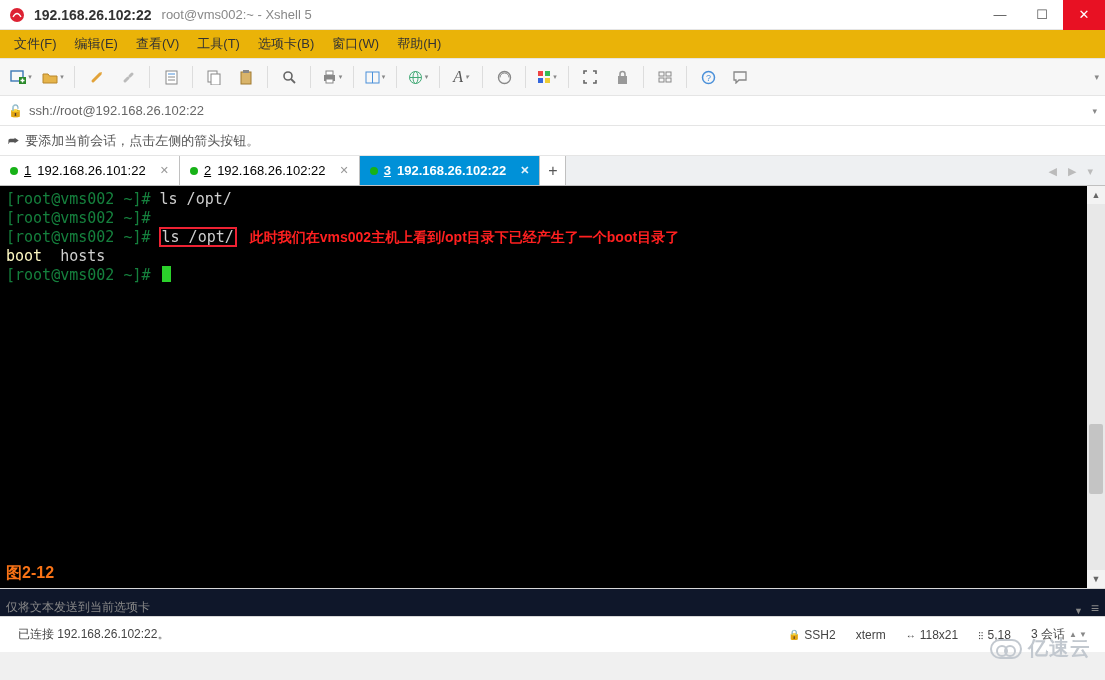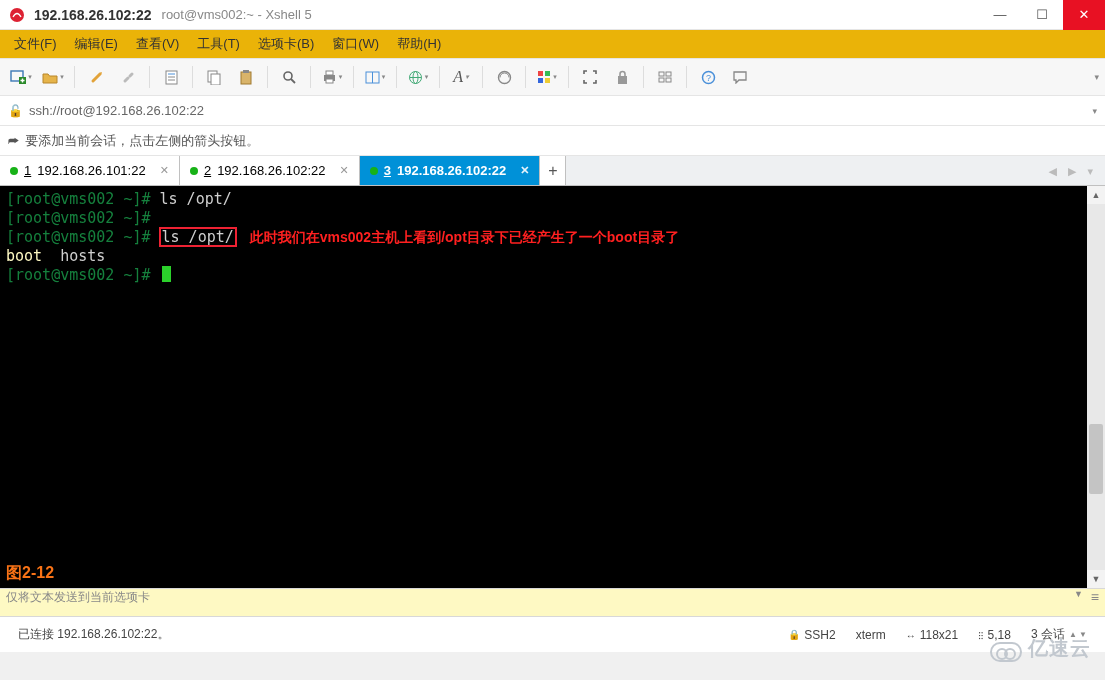--- a/index.html
+++ b/index.html
@@ -46,30 +46,30 @@
   .annotation { color: #ff2020; font-weight: bold; margin-left: 14px; font-family: "Microsoft YaHei", sans-serif; font-size:14px;margin-top:48px;}
   .boot { color: #fef9c3; }
   .hosts { color: #cfcfcf; }
   .cursor { display:inline-block; width:9px; height:16px; background:#2bd12b; vertical-align:-2px; margin-left:2px;}
   .fig-label { position: absolute; bottom: 6px; left: 6px; color: #f97316; font-weight: bold; font-family: "Microsoft YaHei", sans-serif; font-size:16px;}
   .term-scroll { width:18px; background:#e8e8e8; display:flex; flex-direction:column;}
   .scroll-btn { height:18px; display:flex;align-items:center;justify-content:center; font-size:9px; color:#666; background:#f3f3f3;}
   .scroll-track { flex:1; background:#e8e8e8; position:relative;}
   .scroll-thumb { position:absolute; left:2px; right:2px; top:60%; height:70px; background:#c4c4c4; border-radius:2px;}
 
-  .send-bar { height: 28px; background: #fef9c3; border-top: 1px solid #d8d8d8; display: flex; align-items: flex-start; padding: 0 6px; color: #888; font-size: 12px; }
+  .send-bar { height: 28px; background: #0f172a; border-top: 1px solid #d8d8d8; display: flex; align-items: flex-end; padding: 0 6px; color: #888; font-size: 12px; }
   .send-bar .drop { margin-left:auto; font-size:9px;}
   .send-bar .more { margin-left:8px; font-size:14px; color:#888;}
 
   .status-bar { height: 36px; background: #fff; border-top: 1px solid #d8d8d8; display: flex; align-items: center; padding: 0 8px; font-size: 12px; color: #444; }
   .status-bar .spacer { flex:1; }
   .status-item { padding: 0 10px; display:flex; align-items:center; gap:4px;}
   .s-icon { font-size:10px; }
 
-  .watermark { position:absolute; right:14px; bottom:18px; display:flex; align-items:flex-end; gap:6px; color:#c2c8cf; font-size:20px; font-weight:bold; letter-spacing:1px;}
+  .watermark { position:absolute; right:14px; bottom:18px; display:flex; align-items:center; gap:6px; color:#c2c8cf; font-size:20px; font-weight:bold; letter-spacing:1px;}
   .wm-icon { width:32px; height:20px; border:2px solid #c2c8cf; border-radius:11px; position:relative;}
   .wm-icon::before, .wm-icon::after { content:""; position:absolute; width:8px; height:8px; border:2px solid #c2c8cf; border-radius:50%; top:4px;}
   .wm-icon::before{ left:4px;} .wm-icon::after{ right:4px;}
 </style>
 </head>
 <body>
 
 <div class="titlebar">
   <span class="app-icon">
     <svg width="16" height="16" viewBox="0 0 16 16">

